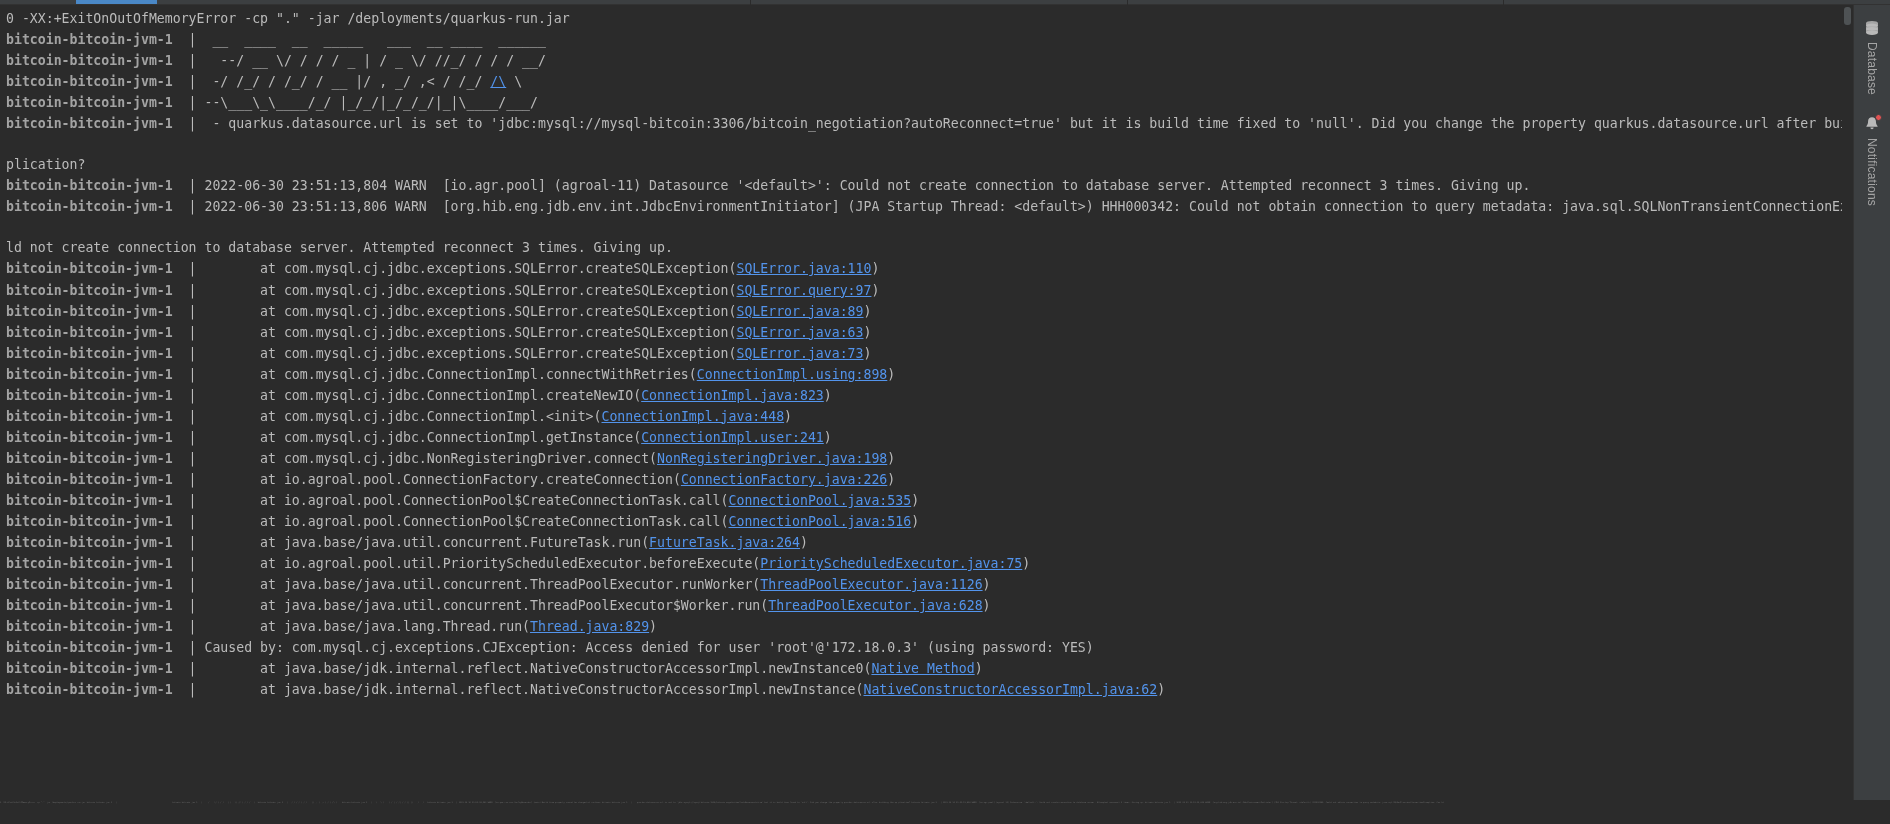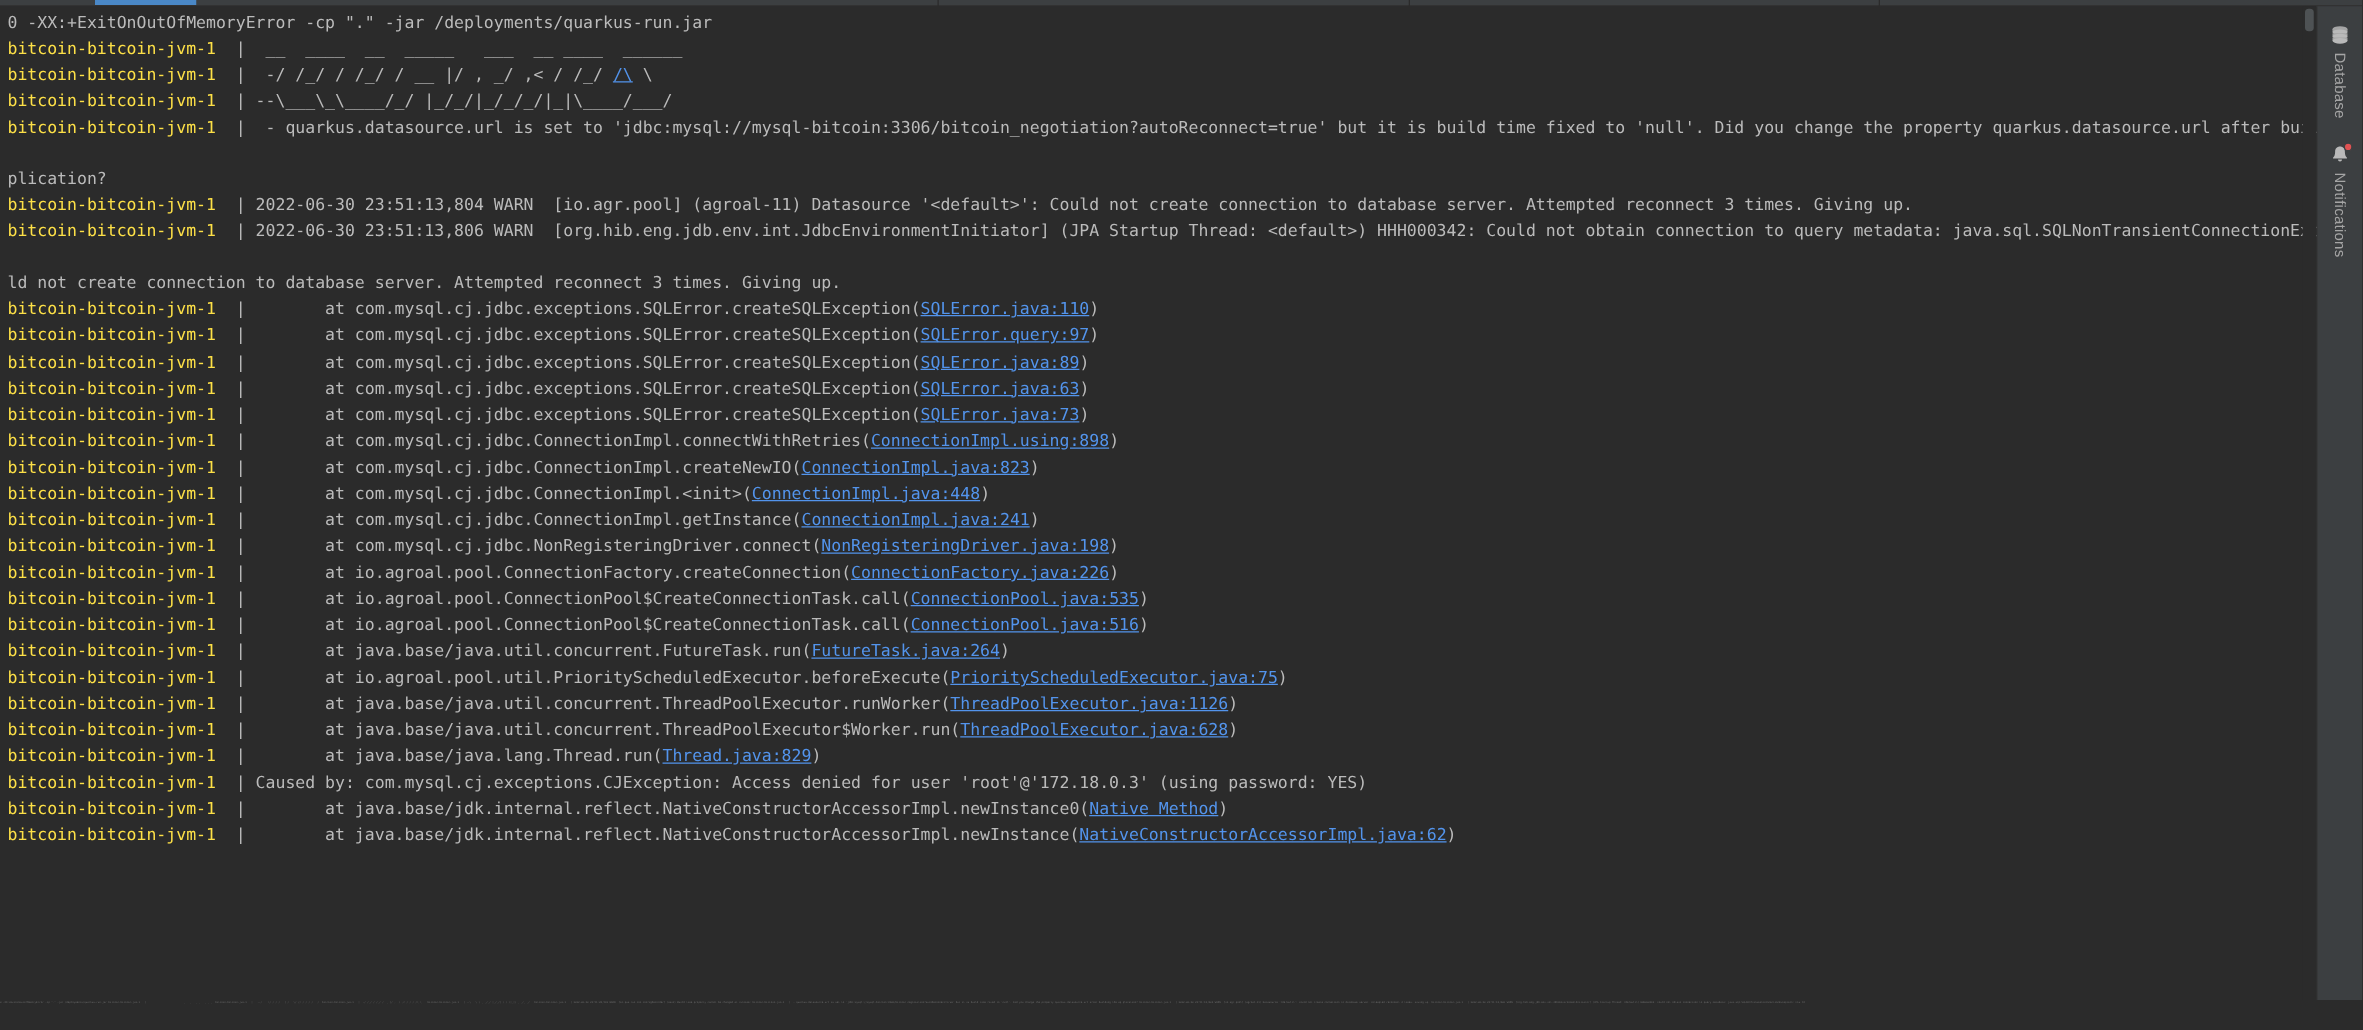--- a/index.html
+++ b/index.html
@@ -70,21 +70,21 @@
     white-space: pre;
     font-family: "DejaVu Sans Mono", "Liberation Mono", monospace;
     font-size: 13.2px;
     line-height: 21.05px;
     color: #a9b7c6;
     padding-left: 6px;
     height: 21.05px;
   }
   .log-line.wrapped { padding-left: 6px; margin-top: 20px; }
 
-  .svc      { color: #fde047; }
+  .svc      { color: #a3a3a3; font-weight: bold; }
   .txt      { color: #bbbbbb; }
   .link     { color: #5394ec; text-decoration: underline; }
 
   
   .vscroll {
     position: absolute;
     right: 0;
     top: 0;
     width: 11px;
     height: 100%;
@@ -180,36 +180,37 @@
     <div class="tab-sep" style="left:1127px;"></div>
     <div class="tab-sep" style="left:1503px;"></div>
   </div>
 
   <div class="console-wrap">
 
     <div class="console" id="console">
 
       <div class="log-line"><span class="txt">0 -XX:+ExitOnOutOfMemoryError -cp "." -jar /deployments/quarkus-run.jar</span></div>
         <div class="log-line"><span class="svc">bitcoin-bitcoin-jvm-1</span><span class="txt">  |  __  ____  __  _____   ___  __ ____  ______ </span></div>
+        <div class="log-line"><span class="svc">bitcoin-bitcoin-jvm-1</span><span class="txt">  |   --/ __ \/ / / / _ | / _ \/ //_/ / / / __/ </span></div>
         <div class="log-line"><span class="svc">bitcoin-bitcoin-jvm-1</span><span class="txt">  |  -/ /_/ / /_/ / __ |/ , _/ ,&lt; / /_/ </span><span class="link">/\</span><span class="txt"> \   </span></div>
         <div class="log-line"><span class="svc">bitcoin-bitcoin-jvm-1</span><span class="txt">  | --\___\_\____/_/ |_/_/|_/_/_/|_|\____/___/  </span></div>
         <div class="log-line"><span class="svc">bitcoin-bitcoin-jvm-1</span><span class="txt">  |  - quarkus.datasource.url is set to 'jdbc:mysql://mysql-bitcoin:3306/bitcoin_negotiation?autoReconnect=true' but it is build time fixed to 'null'. Did you change the property quarkus.datasource.url after building the ap</span></div>
         <div class="log-line wrapped"><span class="txt">plication?</span></div>
         <div class="log-line"><span class="svc">bitcoin-bitcoin-jvm-1</span><span class="txt">  | 2022-06-30 23:51:13,804 WARN  [io.agr.pool] (agroal-11) Datasource '&lt;default&gt;': Could not create connection to database server. Attempted reconnect 3 times. Giving up.</span></div>
         <div class="log-line"><span class="svc">bitcoin-bitcoin-jvm-1</span><span class="txt">  | 2022-06-30 23:51:13,806 WARN  [org.hib.eng.jdb.env.int.JdbcEnvironmentInitiator] (JPA Startup Thread: &lt;default&gt;) HHH000342: Could not obtain connection to query metadata: java.sql.SQLNonTransientConnectionException: Cou</span></div>
         <div class="log-line wrapped"><span class="txt">ld not create connection to database server. Attempted reconnect 3 times. Giving up.</span></div>
         <div class="log-line"><span class="svc">bitcoin-bitcoin-jvm-1</span><span class="txt">  |        at com.mysql.cj.jdbc.exceptions.SQLError.createSQLException(</span><span class="link">SQLError.java:110</span><span class="txt">)</span></div>
         <div class="log-line"><span class="svc">bitcoin-bitcoin-jvm-1</span><span class="txt">  |        at com.mysql.cj.jdbc.exceptions.SQLError.createSQLException(</span><span class="link">SQLError.query:97</span><span class="txt">)</span></div>
         <div class="log-line"><span class="svc">bitcoin-bitcoin-jvm-1</span><span class="txt">  |        at com.mysql.cj.jdbc.exceptions.SQLError.createSQLException(</span><span class="link">SQLError.java:89</span><span class="txt">)</span></div>
         <div class="log-line"><span class="svc">bitcoin-bitcoin-jvm-1</span><span class="txt">  |        at com.mysql.cj.jdbc.exceptions.SQLError.createSQLException(</span><span class="link">SQLError.java:63</span><span class="txt">)</span></div>
         <div class="log-line"><span class="svc">bitcoin-bitcoin-jvm-1</span><span class="txt">  |        at com.mysql.cj.jdbc.exceptions.SQLError.createSQLException(</span><span class="link">SQLError.java:73</span><span class="txt">)</span></div>
         <div class="log-line"><span class="svc">bitcoin-bitcoin-jvm-1</span><span class="txt">  |        at com.mysql.cj.jdbc.ConnectionImpl.connectWithRetries(</span><span class="link">ConnectionImpl.using:898</span><span class="txt">)</span></div>
         <div class="log-line"><span class="svc">bitcoin-bitcoin-jvm-1</span><span class="txt">  |        at com.mysql.cj.jdbc.ConnectionImpl.createNewIO(</span><span class="link">ConnectionImpl.java:823</span><span class="txt">)</span></div>
         <div class="log-line"><span class="svc">bitcoin-bitcoin-jvm-1</span><span class="txt">  |        at com.mysql.cj.jdbc.ConnectionImpl.&lt;init&gt;(</span><span class="link">ConnectionImpl.java:448</span><span class="txt">)</span></div>
-        <div class="log-line"><span class="svc">bitcoin-bitcoin-jvm-1</span><span class="txt">  |        at com.mysql.cj.jdbc.ConnectionImpl.getInstance(</span><span class="link">ConnectionImpl.java:241</span><span class="txt">)</span></div>
+        <div class="log-line"><span class="svc">bitcoin-bitcoin-jvm-1</span><span class="txt">  |        at com.mysql.cj.jdbc.ConnectionImpl.getInstance(</span><span class="link">ConnectionImpl.user:241</span><span class="txt">)</span></div>
         <div class="log-line"><span class="svc">bitcoin-bitcoin-jvm-1</span><span class="txt">  |        at com.mysql.cj.jdbc.NonRegisteringDriver.connect(</span><span class="link">NonRegisteringDriver.java:198</span><span class="txt">)</span></div>
         <div class="log-line"><span class="svc">bitcoin-bitcoin-jvm-1</span><span class="txt">  |        at io.agroal.pool.ConnectionFactory.createConnection(</span><span class="link">ConnectionFactory.java:226</span><span class="txt">)</span></div>
         <div class="log-line"><span class="svc">bitcoin-bitcoin-jvm-1</span><span class="txt">  |        at io.agroal.pool.ConnectionPool$CreateConnectionTask.call(</span><span class="link">ConnectionPool.java:535</span><span class="txt">)</span></div>
         <div class="log-line"><span class="svc">bitcoin-bitcoin-jvm-1</span><span class="txt">  |        at io.agroal.pool.ConnectionPool$CreateConnectionTask.call(</span><span class="link">ConnectionPool.java:516</span><span class="txt">)</span></div>
         <div class="log-line"><span class="svc">bitcoin-bitcoin-jvm-1</span><span class="txt">  |        at java.base/java.util.concurrent.FutureTask.run(</span><span class="link">FutureTask.java:264</span><span class="txt">)</span></div>
         <div class="log-line"><span class="svc">bitcoin-bitcoin-jvm-1</span><span class="txt">  |        at io.agroal.pool.util.PriorityScheduledExecutor.beforeExecute(</span><span class="link">PriorityScheduledExecutor.java:75</span><span class="txt">)</span></div>
         <div class="log-line"><span class="svc">bitcoin-bitcoin-jvm-1</span><span class="txt">  |        at java.base/java.util.concurrent.ThreadPoolExecutor.runWorker(</span><span class="link">ThreadPoolExecutor.java:1126</span><span class="txt">)</span></div>
         <div class="log-line"><span class="svc">bitcoin-bitcoin-jvm-1</span><span class="txt">  |        at java.base/java.util.concurrent.ThreadPoolExecutor$Worker.run(</span><span class="link">ThreadPoolExecutor.java:628</span><span class="txt">)</span></div>
         <div class="log-line"><span class="svc">bitcoin-bitcoin-jvm-1</span><span class="txt">  |        at java.base/java.lang.Thread.run(</span><span class="link">Thread.java:829</span><span class="txt">)</span></div>
         <div class="log-line"><span class="svc">bitcoin-bitcoin-jvm-1</span><span class="txt">  | Caused by: com.mysql.cj.exceptions.CJException: Access denied for user 'root'@'172.18.0.3' (using password: YES)</span></div>

